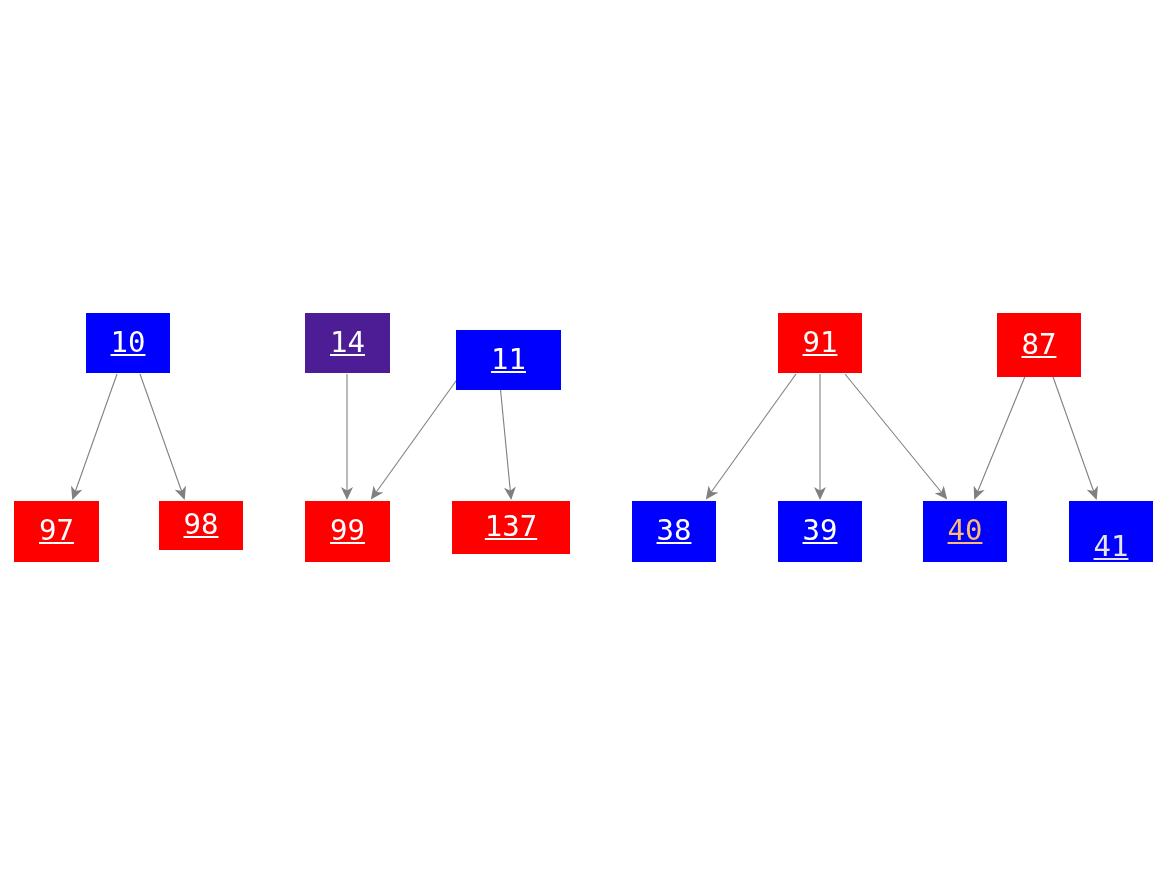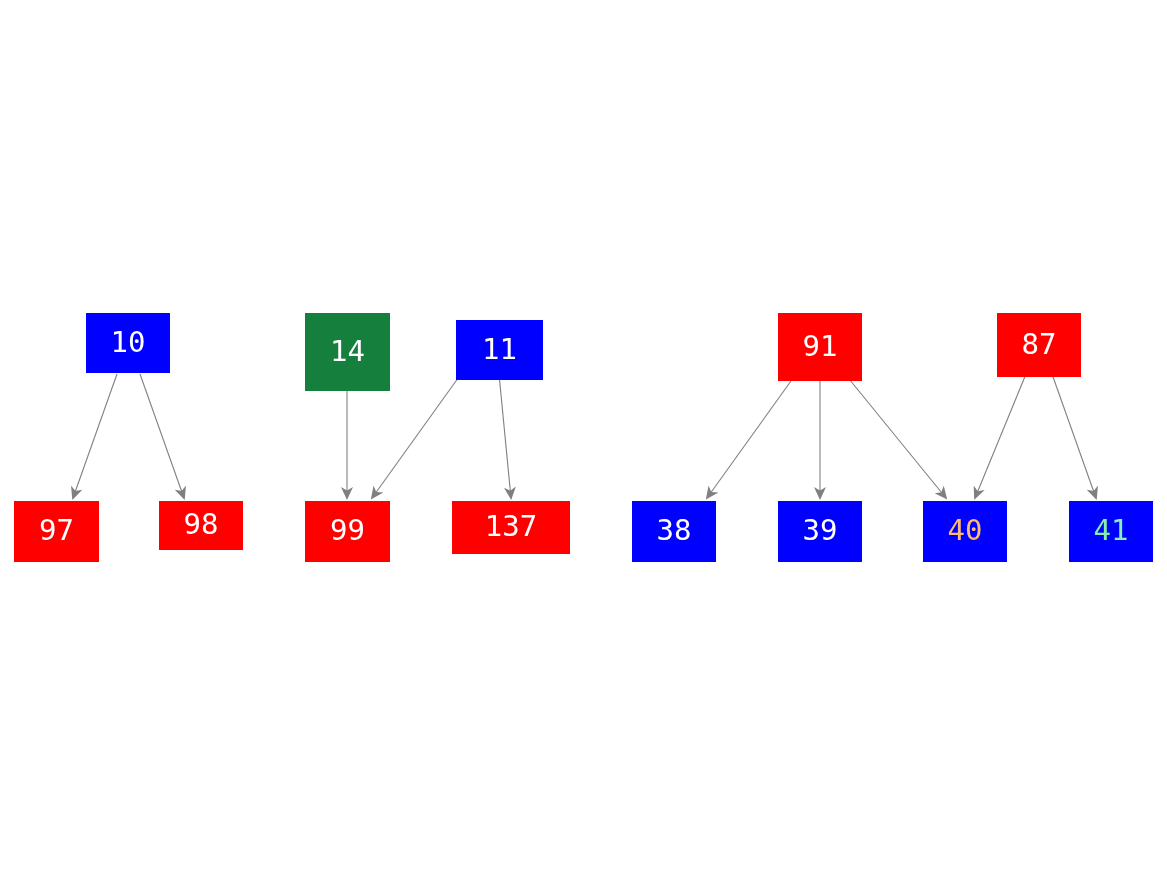--- a/index.html
+++ b/index.html
@@ -32,20 +32,21 @@
     color: #ffffff;
     font-size: 29px;
     line-height: 1;
     letter-spacing: 0px;
     font-family: "DejaVu Sans Mono", "Liberation Mono", monospace;
     user-select: none;
   }
   .node-label {
     display: block;
     transform: translateY(-1px);
+    text-decoration: underline;
   }
 </style>
 </head>
 <body>
 
 <div id="canvas">
 
   <svg id="edge-layer" viewBox="0 0 1167 875" width="1167" height="875" xmlns="http://www.w3.org/2000/svg">
     <defs>
       <marker id="arrowhead" markerWidth="14" markerHeight="12" refX="11" refY="6" orient="auto" markerUnits="userSpaceOnUse">
@@ -63,27 +64,27 @@
         <line x1="845" y1="374" x2="946" y2="498" stroke="#808080" stroke-width="1.1" marker-end="url(#arrowhead)"></line>
         <line x1="1026" y1="374" x2="975" y2="498" stroke="#808080" stroke-width="1.1" marker-end="url(#arrowhead)"></line>
         <line x1="1052" y1="374" x2="1096" y2="498" stroke="#808080" stroke-width="1.1" marker-end="url(#arrowhead)"></line>
       </g>
   </svg>
 
   <div id="nodes">
       <div class="node" style="left: 86px; top: 313px; width: 84px; height: 60px; background: rgb(0, 0, 255); color: rgb(255, 255, 255);">
         <span class="node-label">10</span>
       </div>
-      <div class="node" style="left: 305px; top: 313px; width: 85px; height: 78px; background: #15803d; color: rgb(255, 255, 255);">
+      <div class="node" style="left: 305px; top: 313px; width: 85px; height: 60px; background: #4c1d95; color: rgb(255, 255, 255);">
         <span class="node-label">14</span>
       </div>
-      <div class="node" style="left: 456px; top: 320px; width: 87px; height: 60px; background: rgb(0, 0, 255); color: rgb(255, 255, 255);">
+      <div class="node" style="left: 456px; top: 330px; width: 105px; height: 60px; background: rgb(0, 0, 255); color: rgb(255, 255, 255);">
         <span class="node-label">11</span>
       </div>
-      <div class="node" style="left: 778px; top: 313px; width: 84px; height: 68px; background: rgb(255, 0, 0); color: rgb(255, 255, 255);">
+      <div class="node" style="left: 778px; top: 313px; width: 84px; height: 60px; background: rgb(255, 0, 0); color: rgb(255, 255, 255);">
         <span class="node-label">91</span>
       </div>
       <div class="node" style="left: 997px; top: 313px; width: 84px; height: 64px; background: rgb(255, 0, 0); color: rgb(255, 255, 255);">
         <span class="node-label">87</span>
       </div>
       <div class="node" style="left: 14px; top: 501px; width: 85px; height: 61px; background: rgb(255, 0, 0); color: rgb(255, 255, 255); align-items: center;">
         <span class="node-label">97</span>
       </div>
       <div class="node" style="left: 159px; top: 501px; width: 84px; height: 49px; background: rgb(255, 0, 0); color: rgb(255, 255, 255);">
         <span class="node-label">98</span>
@@ -96,18 +97,18 @@
       </div>
       <div class="node" style="left: 632px; top: 501px; width: 84px; height: 61px; background: rgb(0, 0, 255); color: rgb(255, 255, 255);">
         <span class="node-label">38</span>
       </div>
       <div class="node" style="left: 778px; top: 501px; width: 84px; height: 61px; background: rgb(0, 0, 255); color: rgb(255, 255, 255);">
         <span class="node-label">39</span>
       </div>
       <div class="node" style="left: 923px; top: 501px; width: 84px; height: 61px; background: rgb(0, 0, 255); color: #fdba74;">
         <span class="node-label">40</span>
       </div>
-      <div class="node" style="left: 1069px; top: 501px; width: 84px; height: 61px; background: rgb(0, 0, 255); color: #86efac;">
+      <div class="node" style="left: 1069px; top: 501px; width: 84px; height: 61px; background: rgb(0, 0, 255); color: #e5e5e5; align-items: flex-end;">
         <span class="node-label">41</span>
       </div>
     </div>
 
 </div>
 
 </body></html>

